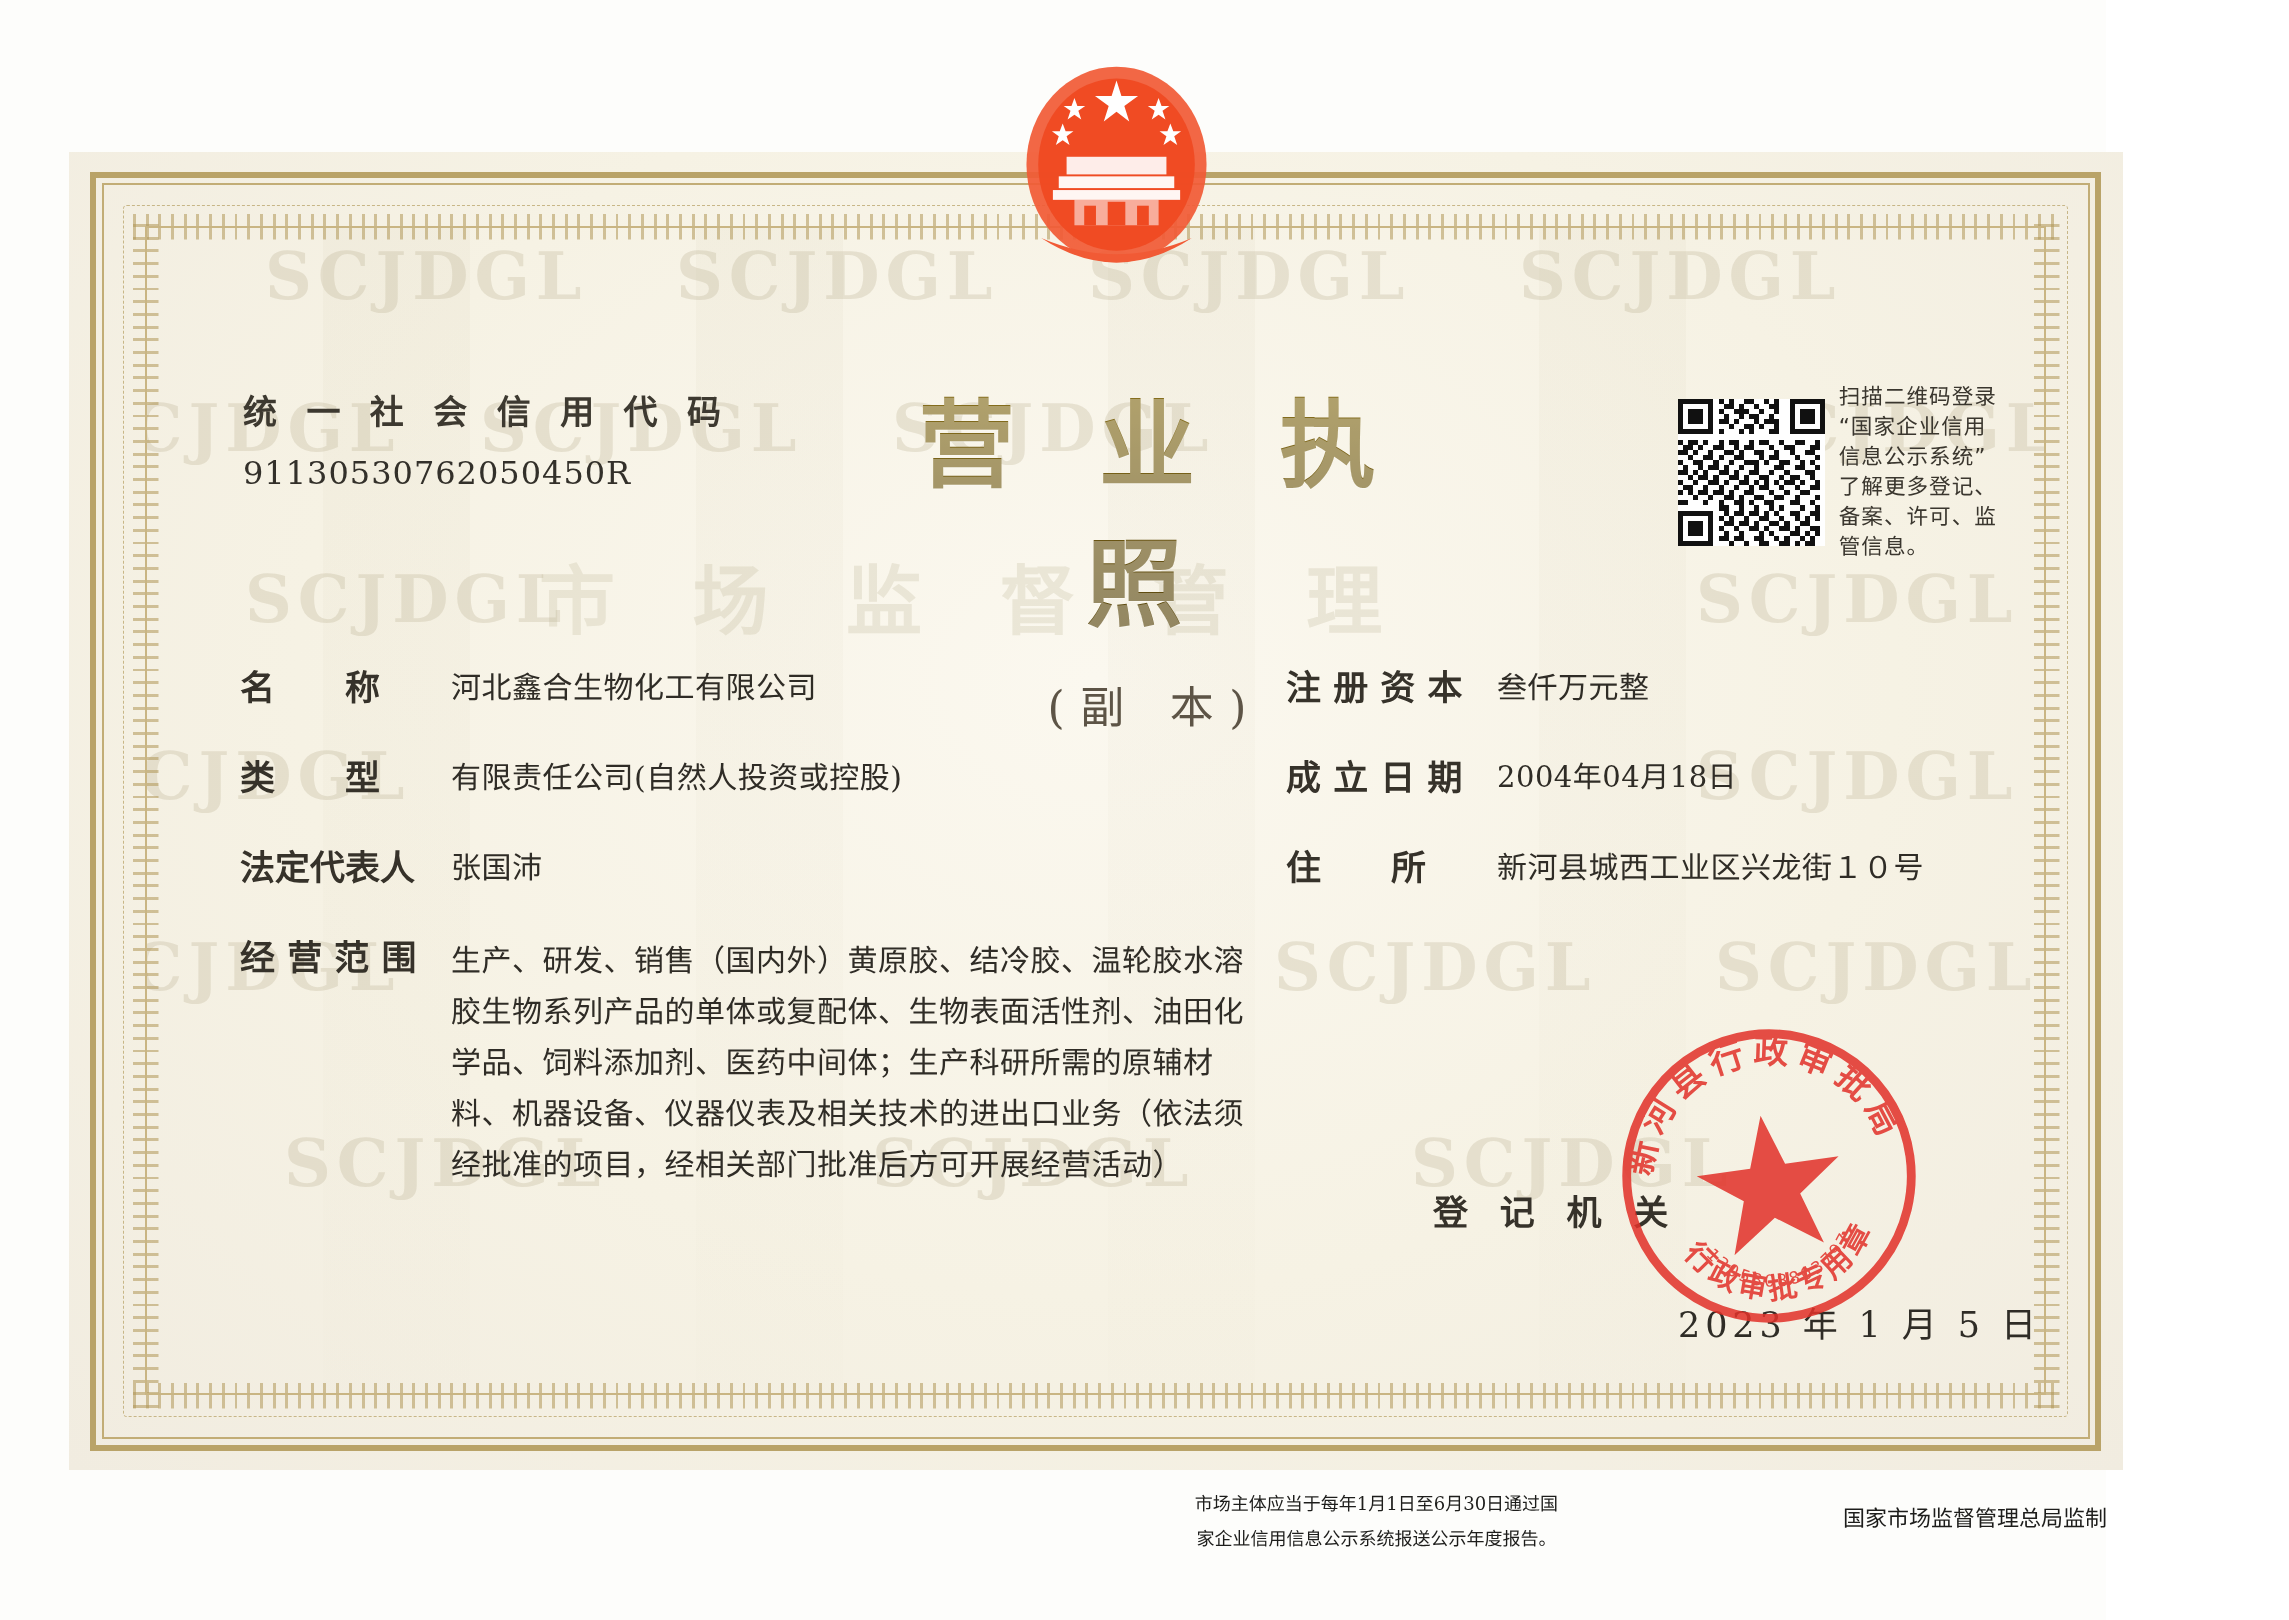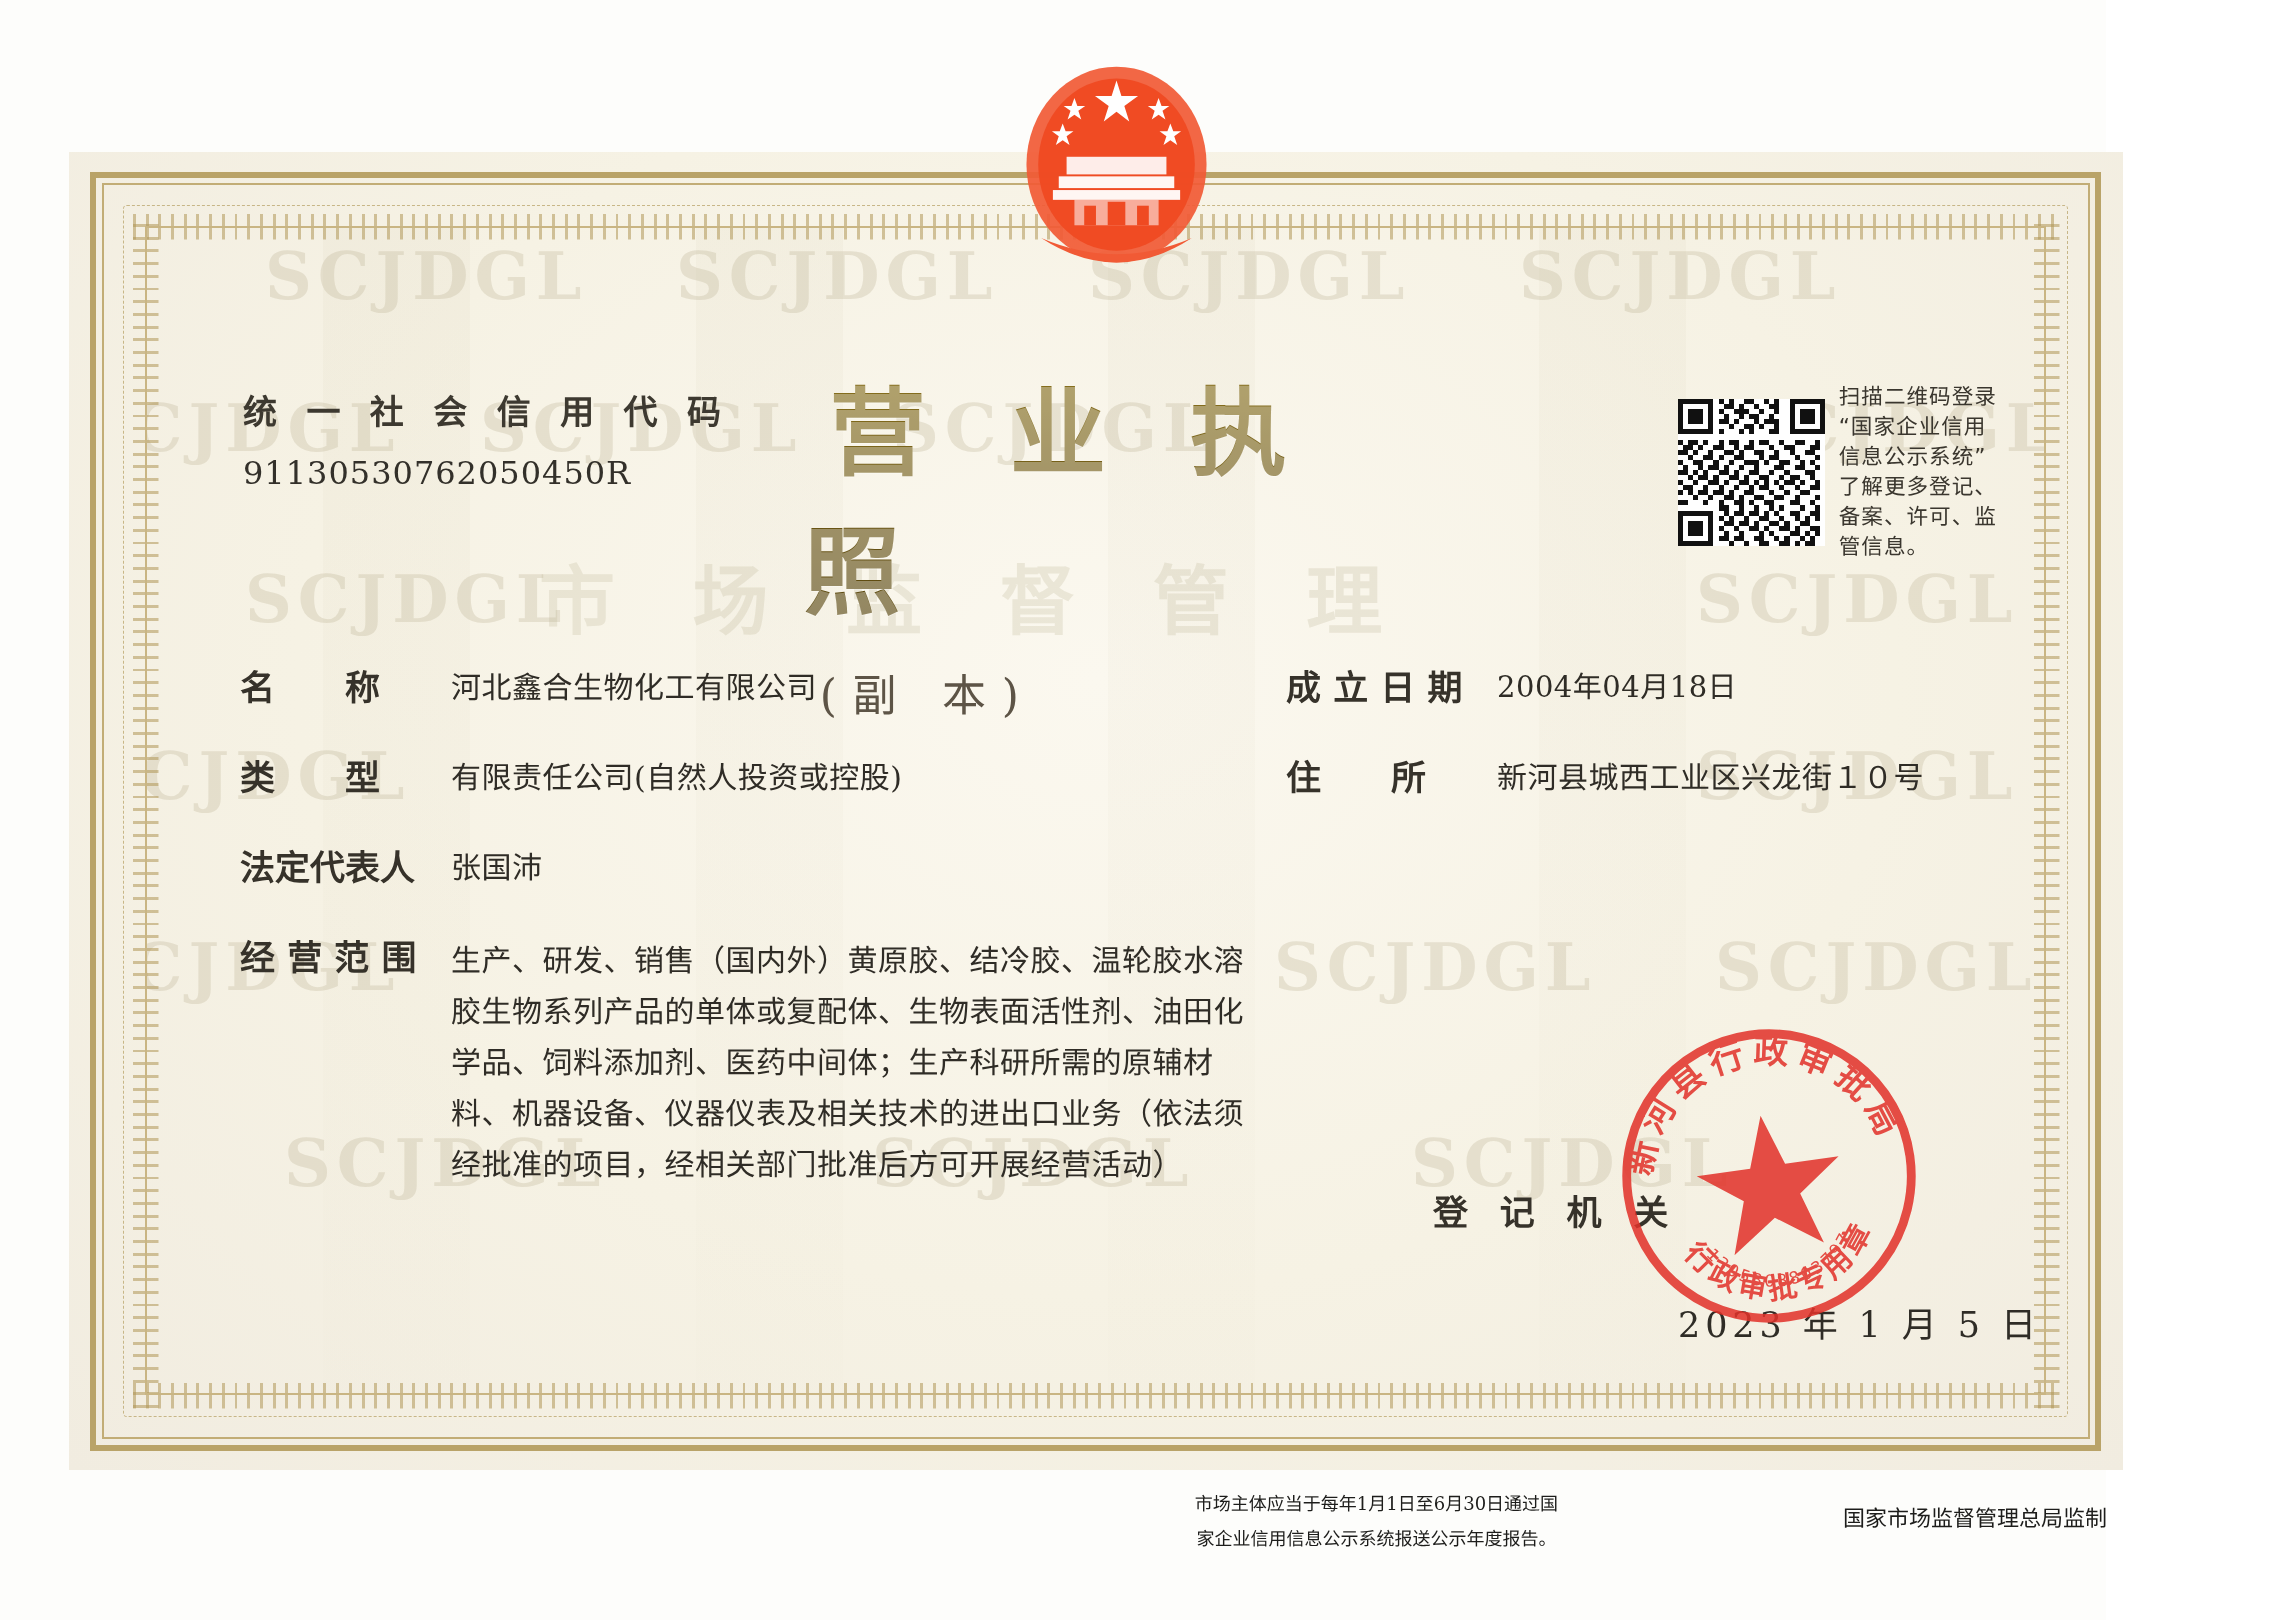--- a/index.html
+++ b/index.html
@@ -139,23 +139,23 @@
     left: 1002px;
     top: 47px;
     width: 230px;
     height: 245px;
   }
 
   
   .title-zone {
     position: absolute;
     left: 804px;
-    top: 356px;
+    top: 368px;
     width: 686px;
-    text-align: left;
+    text-align: center;
   }
   .doc-title {
     font-family: "DejaVu Serif", "Liberation Serif", serif;
     font-size: 96px;
     font-weight: 700;
     letter-spacing: 25.5px;
     text-indent: 25.5px;
     color: #6d5a1b;
     background: linear-gradient(180deg, #8c7420 0%, #6a5514 60%, #57450e 100%);
     -webkit-background-clip: text;
@@ -658,20 +658,24 @@
       <div class="fvalue">张国沛</div>
     </div>
     <div class="frow">
       <div class="flabel">经 营 范 围</div>
       <div class="fvalue scope">生产、研发、销售（国内外）黄原胶、结冷胶、温轮胶水溶胶生物系列产品的单体或复配体、生物表面活性剂、油田化学品、饲料添加剂、医药中间体；生产科研所需的原辅材料、机器设备、仪器仪表及相关技术的进出口业务（依法须经批准的项目，经相关部门批准后方可开展经营活动）</div>
     </div>
   </div>
 
   <div class="fields-right">
     <div class="frow">
+      <div class="flabel">注 册 资 本</div>
+      <div class="fvalue">叁仟万元整</div>
+    </div>
+    <div class="frow">
       <div class="flabel">成 立 日 期</div>
       <div class="fvalue num">2004年04月18日</div>
     </div>
     <div class="frow">
       <div class="flabel">住　　所</div>
       <div class="fvalue">新河县城西工业区兴龙街１０号</div>
     </div>
   </div>
 
   <div class="reg-row">登 记 机 关</div>

